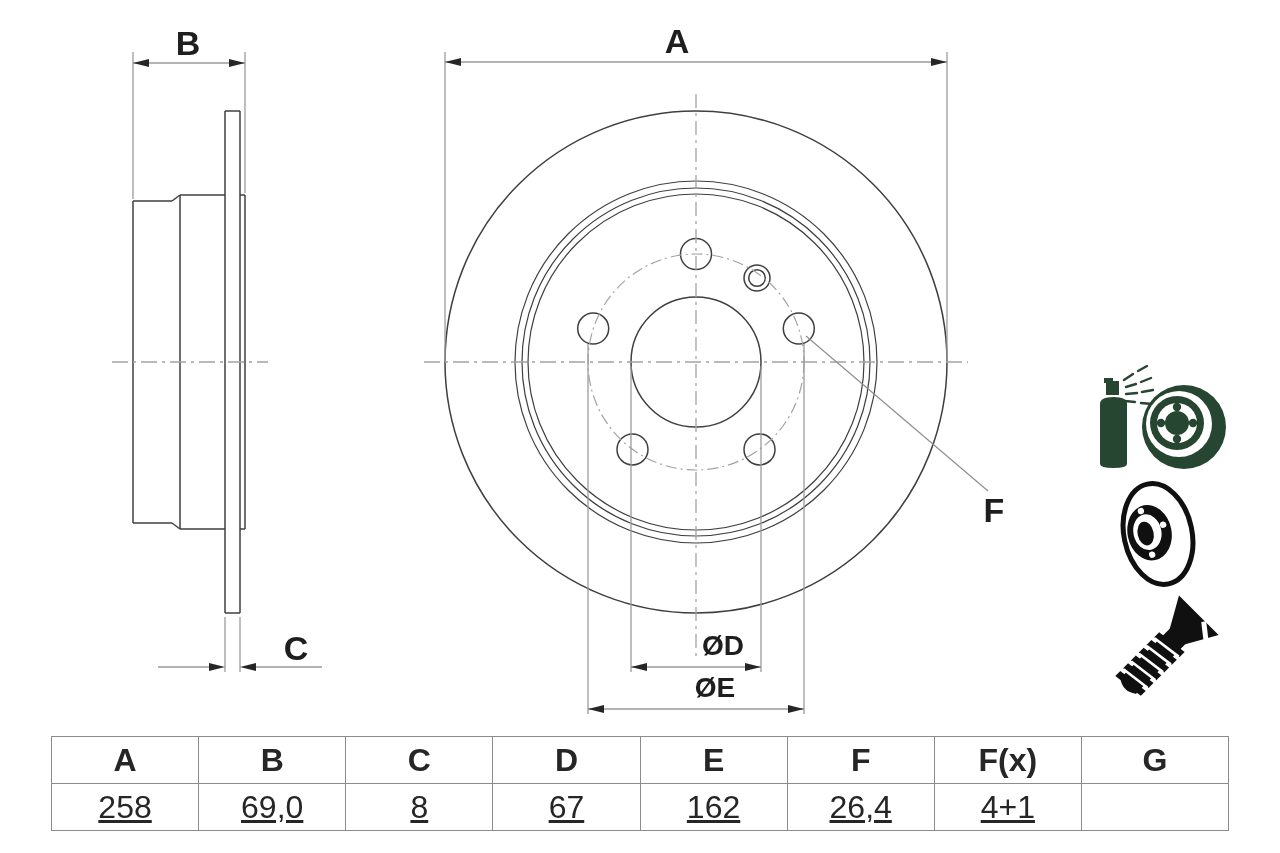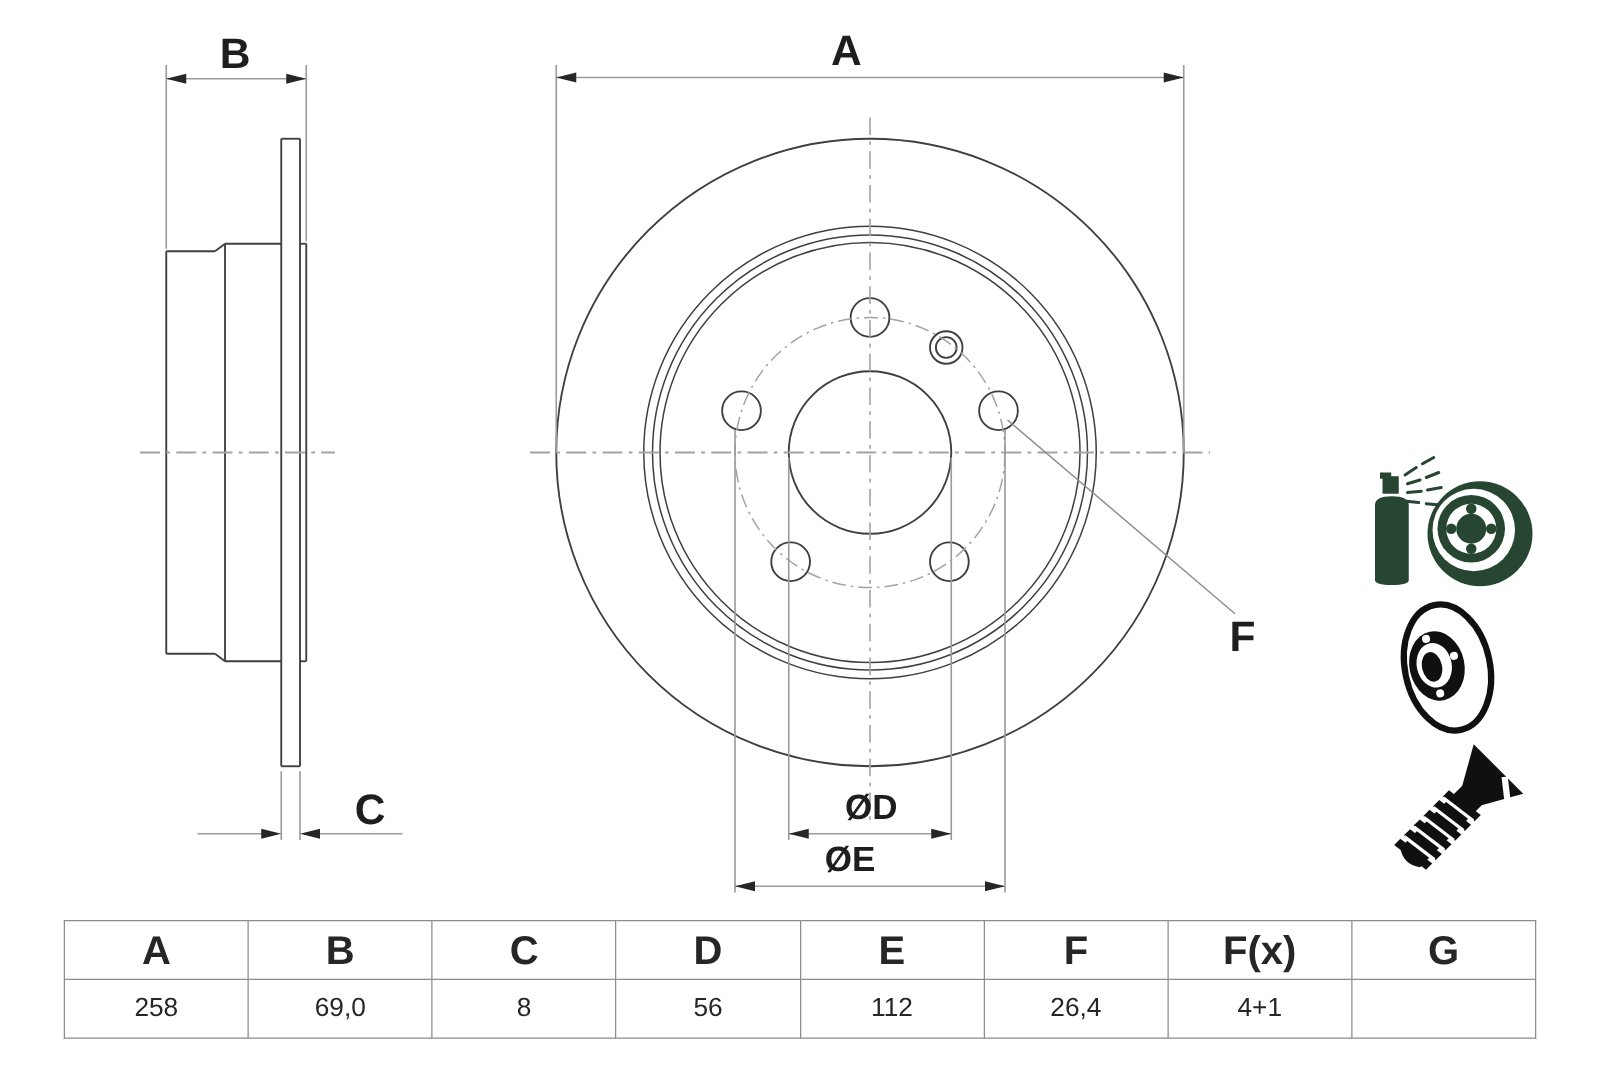--- a/index.html
+++ b/index.html
@@ -16,21 +16,21 @@
   .dlabel.mid{font-size:28px;}
   #dim-table{
     position:absolute;left:51px;top:736px;width:1178px;height:92px;
     border-collapse:collapse;table-layout:fixed;
   }
   #dim-table td{
     border:1.6px solid #8c8c8c;text-align:center;vertical-align:middle;
     color:#262626;padding:0;height:46px;
   }
   #dim-table tr.hdr td{font-weight:bold;font-size:32px;}
-  #dim-table tr.val td{font-weight:normal;font-size:21px;}
+  #dim-table tr.val td{font-weight:normal;font-size:32px;text-decoration:underline;}
 </style>
 </head>
 <body>
 
 <div id="canvas">
 
   <svg id="drawing-svg" width="1280" height="853" viewBox="0 0 1280 853">
 
     <g stroke="#3f3f3f" stroke-width="1.5" fill="none">
 
@@ -191,41 +191,41 @@
         </g>
         <path d="M1151 700 q11 8 22 0 l0 -4 -22 0 Z" fill="#101010"></path>
       </g>
     </g>
   </svg>
 
   <span class="dlabel big" style="left:677px;top:41px;">A</span>
   <span class="dlabel big" style="left:188px;top:43px;">B</span>
   <span class="dlabel big" style="left:296px;top:648px;">C</span>
   <span class="dlabel big" style="left:994px;top:510px;">F</span>
-  <span class="dlabel mid" style="left:697px;top:646px;">ØD</span>
-  <span class="dlabel mid" style="left:680px;top:688px;">ØE</span>
+  <span class="dlabel mid" style="left:723px;top:646px;">ØD</span>
+  <span class="dlabel mid" style="left:715px;top:688px;">ØE</span>
 
   <table id="dim-table">
     <tbody>
       <tr class="hdr">
         <td>A</td>
         <td>B</td>
         <td>C</td>
         <td>D</td>
         <td>E</td>
         <td>F</td>
         <td>F(x)</td>
         <td>G</td>
       </tr>
       <tr class="val">
         <td>258</td>
         <td>69,0</td>
         <td>8</td>
-        <td>56</td>
-        <td>112</td>
+        <td>67</td>
+        <td>162</td>
         <td>26,4</td>
         <td>4+1</td>
         <td></td>
       </tr>
     </tbody>
   </table>
 
 </div>
 
 </body></html>

